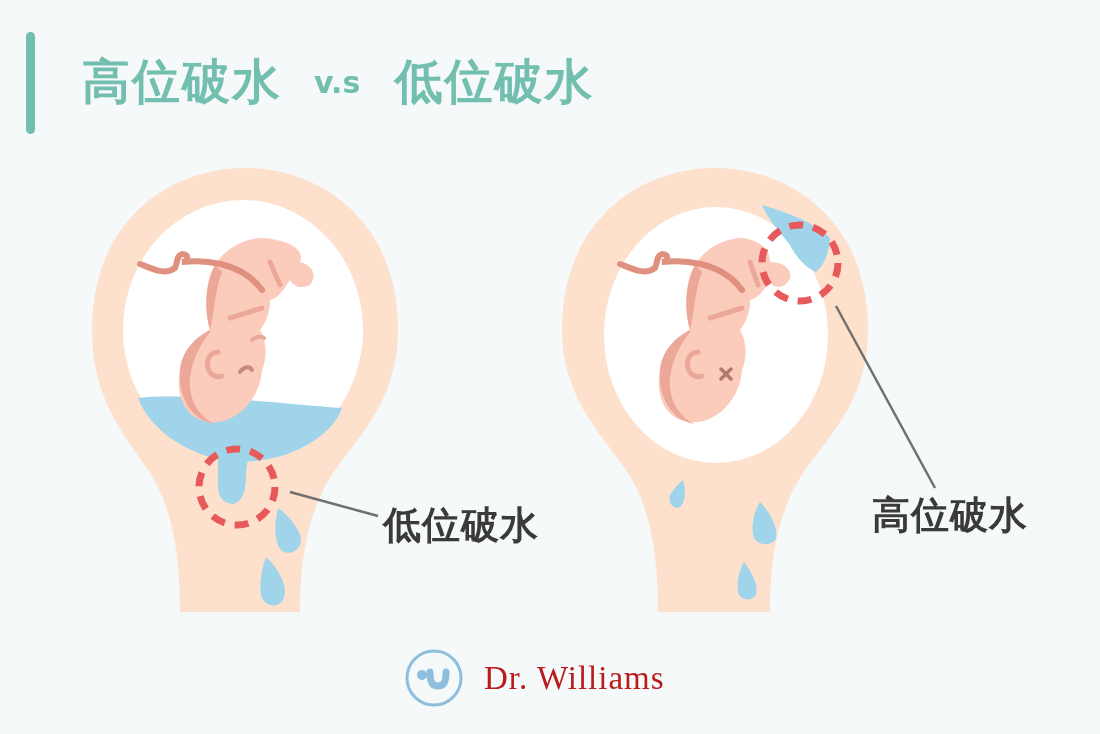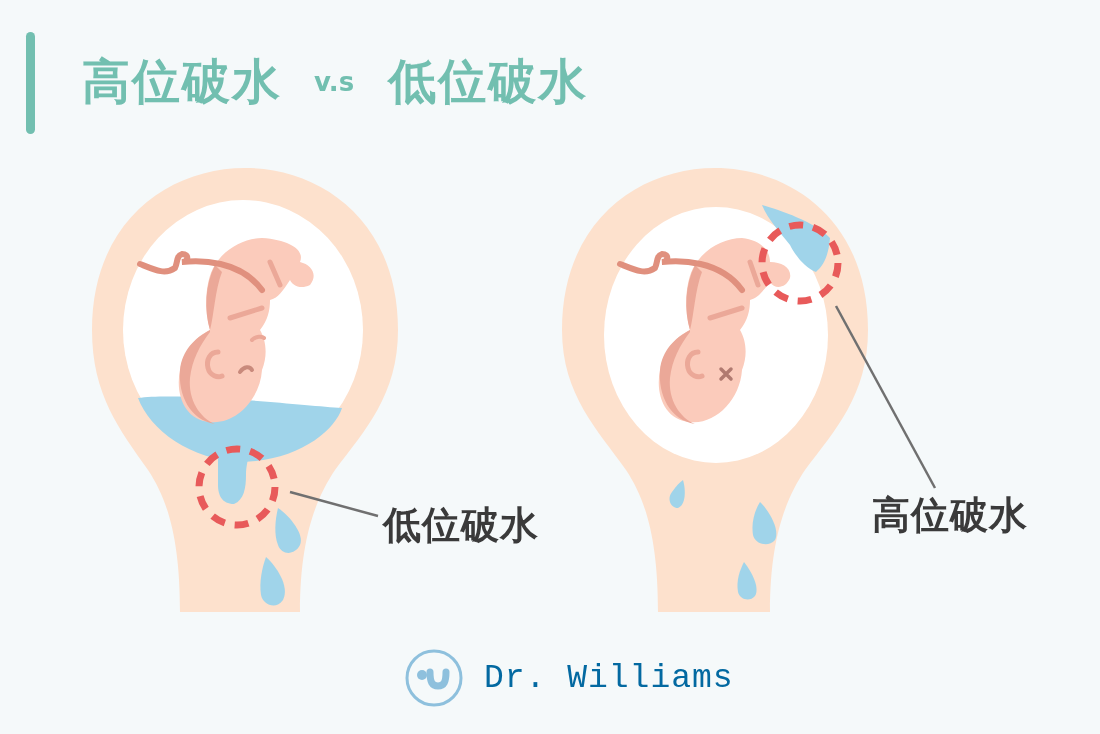--- a/index.html
+++ b/index.html
@@ -13,35 +13,35 @@
       position: absolute; left: 26px; top: 32px;
       width: 9px; height: 102px; border-radius: 5px;
       background: #72bfb0;
     }
     .title {
       position: absolute; left: 82px; top: 52px;
       height: 60px; display: flex; align-items: center;
       color: #72bfb0; font-weight: bold; font-size: 48px;
       letter-spacing: 2px;
     }
-    .title .vs { font-size: 26px; margin: 0 34px 0 32px; letter-spacing: 0; }
+    .title .vs { font-size: 30px; margin: 0 34px 0 32px; letter-spacing: 0; }
     .illus { position: absolute; left: 0; top: 0; }
     .label {
       position: absolute; color: #3a3a3a; font-weight: bold; font-size: 38px;
       letter-spacing: 1px;
     }
     .label-low { left: 383px; top: 500px; }
     .label-high { left: 872px; top: 490px; }
     .brand {
       position: absolute; left: 404px; top: 648px; height: 60px;
       display: flex; align-items: center;
     }
     .brand-text {
-      margin-left: 20px; font-size: 33px; color: #0369a1;
-      font-family: Liberation Mono, monospace; letter-spacing: 1px;
+      margin-left: 20px; font-size: 33px; color: #b91c1c;
+      font-family: Liberation Serif, serif; letter-spacing: 1px;
     }
   </style>
 </head>
 <body>
 
 <div class="title-bar"></div>
 <div class="title">
   <span>高位破水</span>
   <span class="vs">v.s</span>
   <span>低位破水</span>

